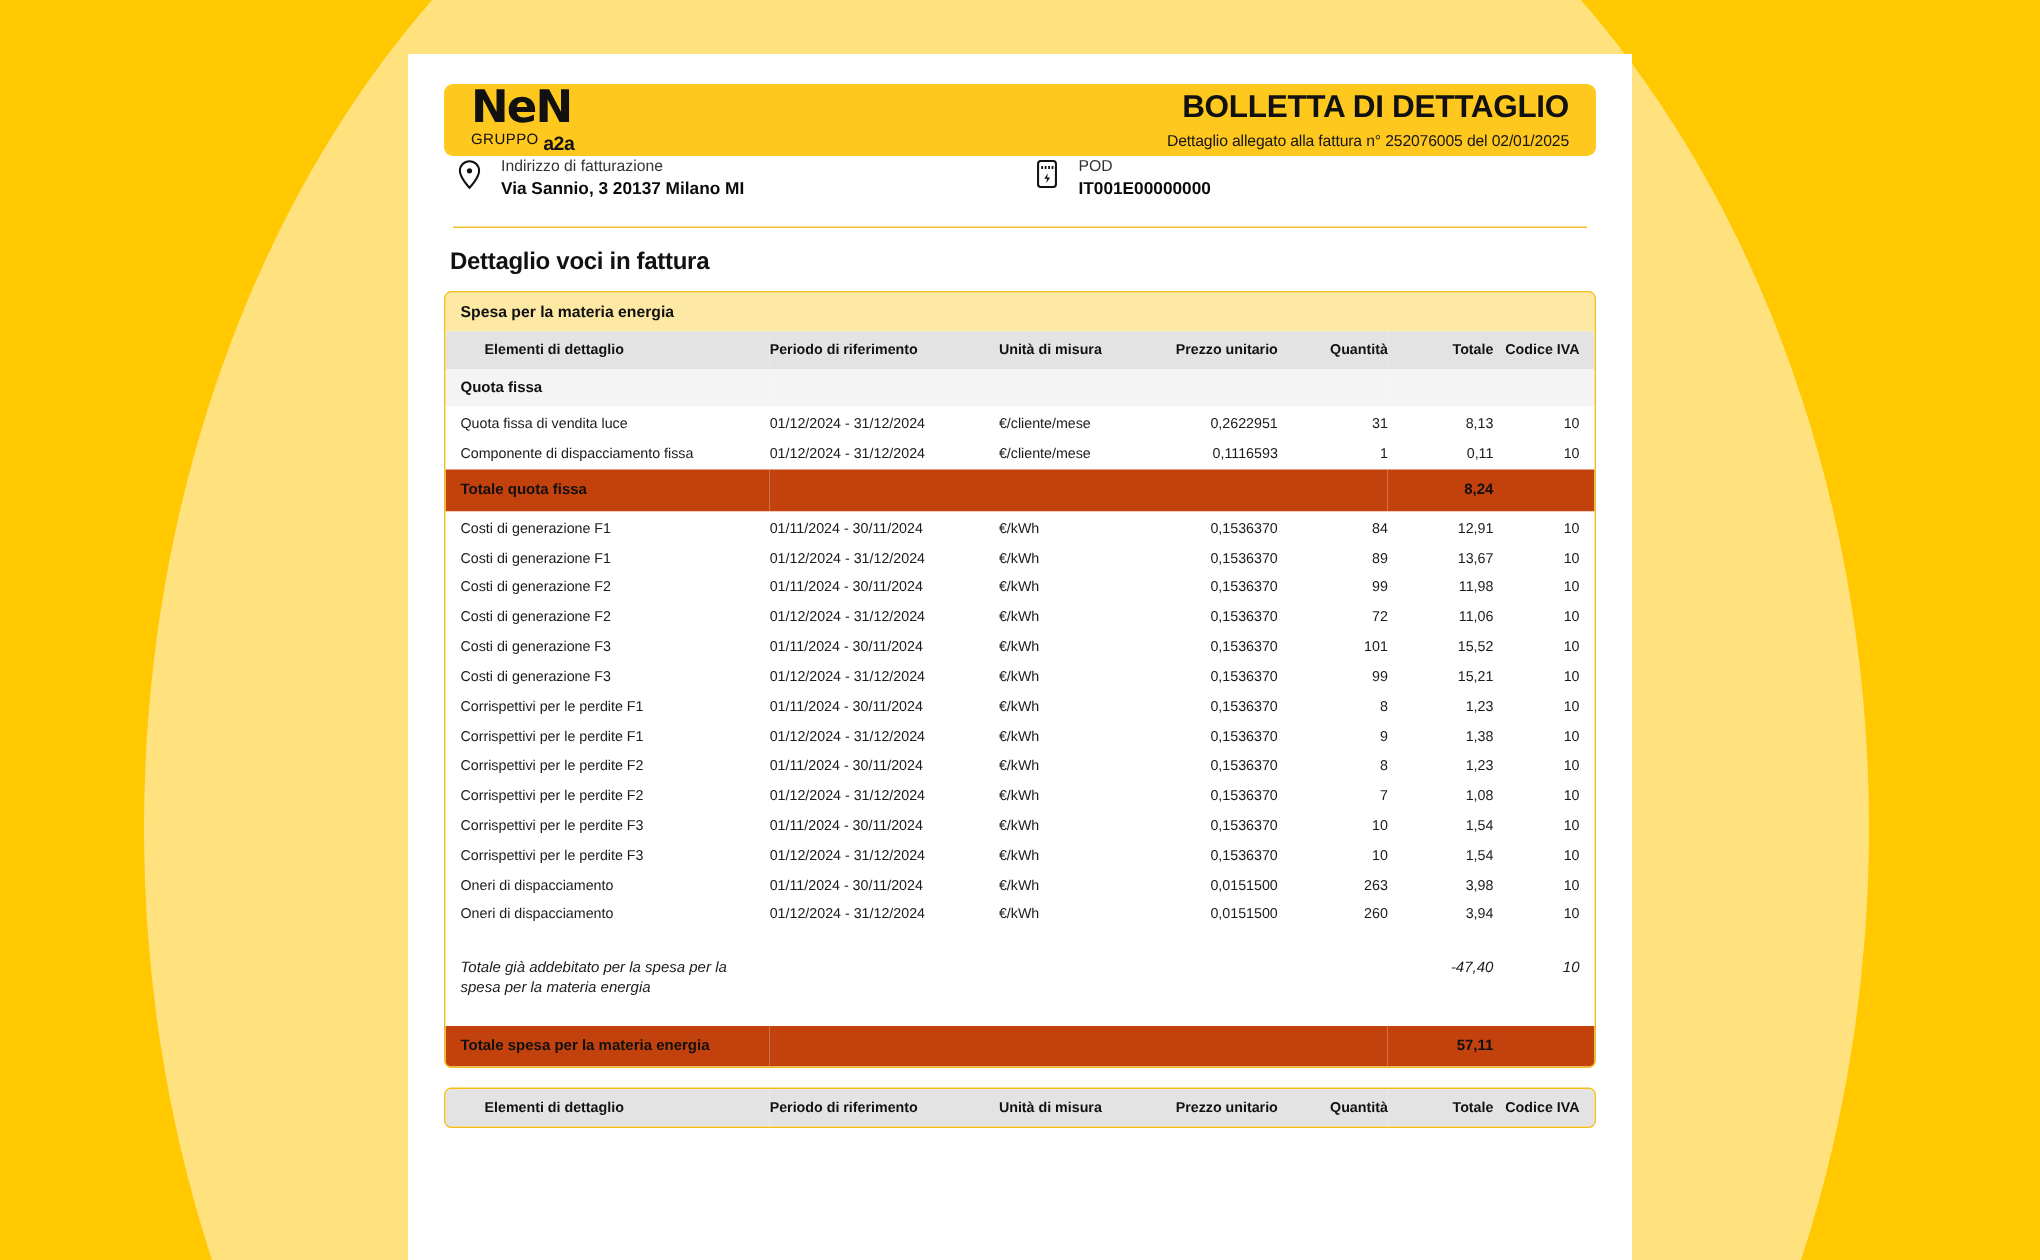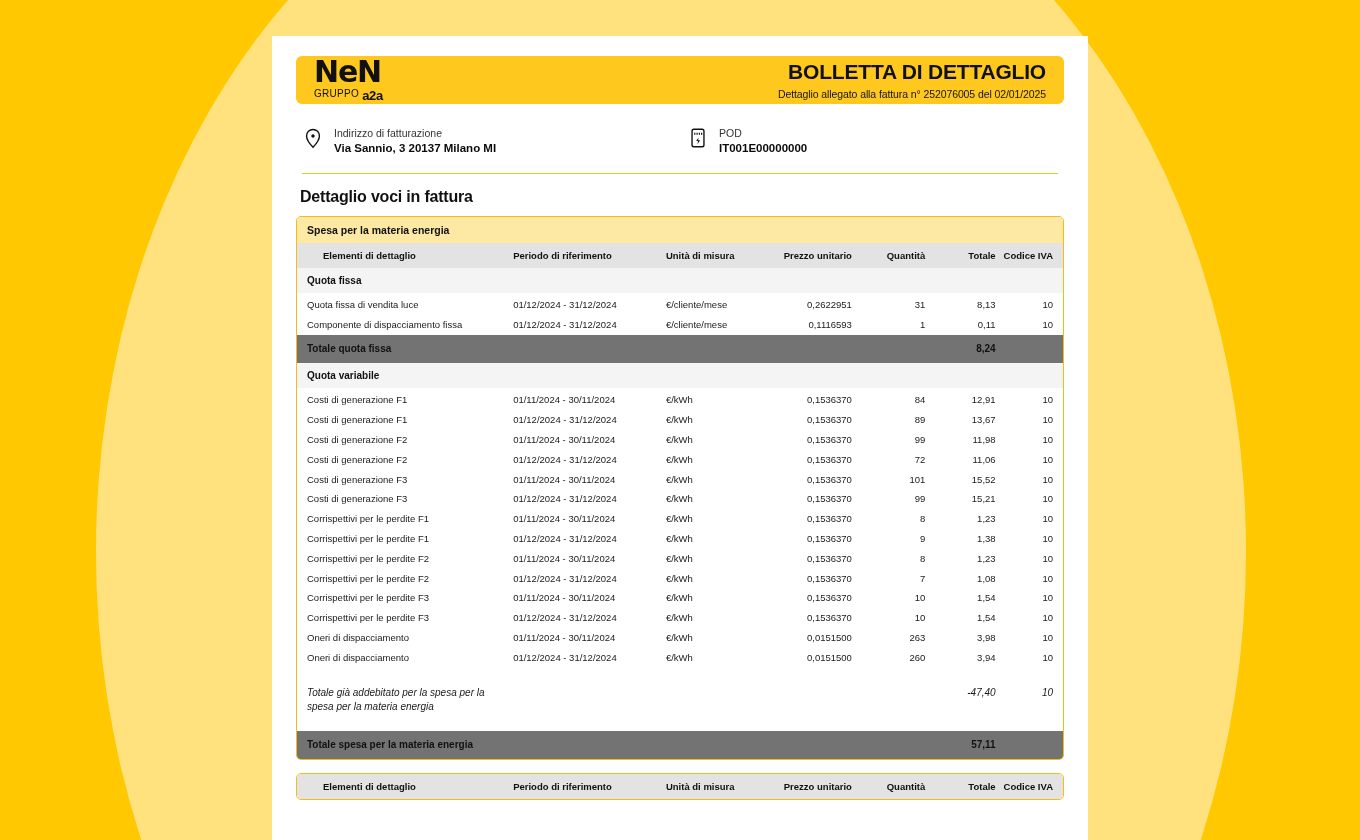--- a/index.html
+++ b/index.html
@@ -97,21 +97,20 @@
   .doc-subtitle {
     font-size: 10.5px;
     color: #161616;
     margin-top: 4px;
     letter-spacing: -0.1px;
   }
 
   
   .meta-row {
     display: flex;
-    margin-top: 22px;
     padding: 0 6px;
   }
   .meta-item {
     display: flex;
     align-items: flex-start;
     gap: 10px;
   }
   .meta-item.address { width: 385px; }
   .meta-icon {
     width: 22px;
@@ -207,21 +206,21 @@
   tr.group-row td {
     background: #F4F4F4;
     font-weight: 700;
     font-size: 10px;
     padding: 6px 0;
     color: #111111;
   }
   tr.group-row td.c-name { padding-left: 10px; }
 
   tr.total-row td {
-    background: #737373;
+    background: #c2410c;
     font-weight: 700;
     font-size: 10px;
     padding: 7px 0;
     color: #111111;
   }
   tr.total-row td.c-name { padding-left: 10px; }
 
   tr.subtract-row td {
     background: #FFFFFF;
     padding: 18px 0;
@@ -345,29 +344,20 @@
           </tr>
           <tr class="total-row">
             <td class="c-name">Totale quota fissa</td>
             <td class=""></td>
             <td class=""></td>
             <td class=""></td>
             <td class=""></td>
             <td class="c-total">8,24</td>
             <td class="c-iva"></td>
           </tr>
-          <tr class="group-row">
-            <td class="c-name">Quota variabile</td>
-            <td class=""></td>
-            <td class=""></td>
-            <td class=""></td>
-            <td class=""></td>
-            <td class=""></td>
-            <td class=""></td>
-          </tr>
           <tr class="data-row first-data">
             <td class="c-name">Costi di generazione F1</td>
             <td class="c-period">01/11/2024 - 30/11/2024</td>
             <td class="c-unit">€/kWh</td>
             <td class="c-price">0,1536370</td>
             <td class="c-qty">84</td>
             <td class="c-total">12,91</td>
             <td class="c-iva">10</td>
           </tr>
           <tr class="data-row">

